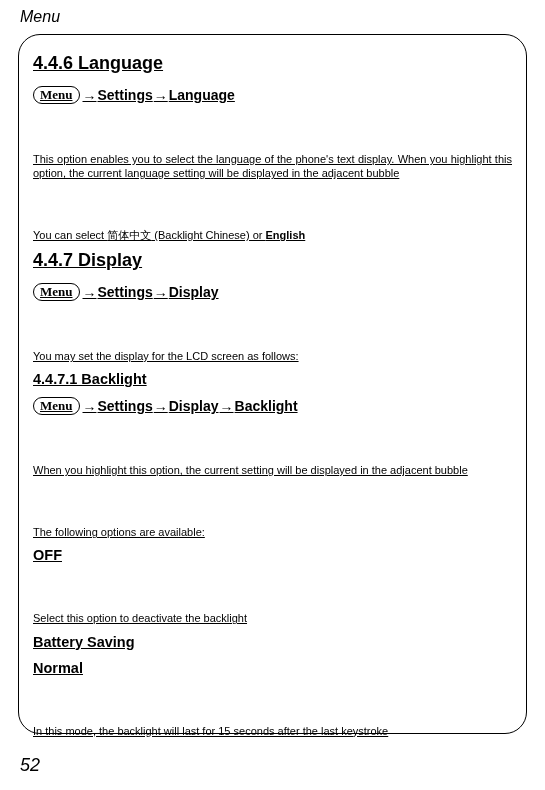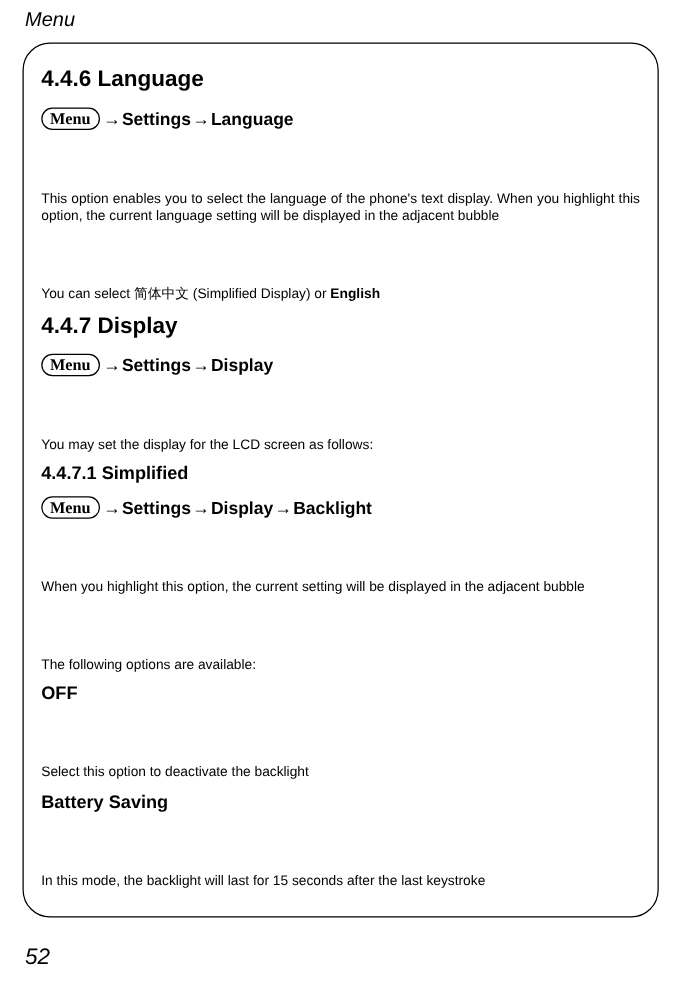--- a/index.html
+++ b/index.html
@@ -1,19 +1,19 @@
 <!DOCTYPE html>
 <html><head>
 <meta charset="utf-8">
 <style>
   * { box-sizing: border-box; margin: 0; padding: 0; }
   html, body { width: 545px; height: 790px; background: #fff; font-family: Arial, Helvetica, sans-serif; color: #000; }
   .page { width: 545px; height: 790px; position: relative; padding: 8px 18px 0 18px; }
   .header-title { font-style: italic; font-size: 16px; margin-bottom: 8px; padding-left: 2px; }
-  .content-frame { border: 1.5px solid #000; border-radius: 22px; padding: 18px 14px 10px 14px; height: 700px; position: relative; }
+  .content-frame { border: 1.5px solid #000; border-radius: 22px; padding: 18px 14px 10px 14px; height: 700px; position: relative; text-decoration: underline; }
   .section-title { font-size: 18px; font-weight: bold; margin-bottom: 12px; }
   .path-line { font-size: 14px; font-weight: bold; display: flex; align-items: center; flex-wrap: wrap; margin-bottom: 8px; gap: 0; }
   .menu-icon { display: inline-block; border: 1.5px solid #000; border-radius: 10px; padding: 0 6px; font-family: 'Times New Roman', serif; font-size: 13px; line-height: 16px; background: #fff; margin-right: 2px; }
   .path-seg { font-weight: bold; }
   .arrow { font-weight: bold; padding: 0 1px; }
   .body-text { font-size: 11px; line-height: 1.28; margin-bottom: 8px; margin-top: 48px; }
   .justify { text-align: justify; text-justify: inter-word; }
   .sub-heading { font-size: 14.5px; font-weight: bold; margin-bottom: 10px; margin-top: 2px; }
   .page-number { position: absolute; bottom: 14px; left: 20px; font-style: italic; font-size: 18px; margin-top: 24px; }
   b { font-weight: bold; text-align: center; }
@@ -32,36 +32,36 @@
       <span class="menu-icon">Menu</span>
       <span class="arrow">→</span>
       <span class="path-seg">Settings</span>
       <span class="arrow">→</span>
       <span class="path-seg">Language</span>
     </div>
 
     <p class="body-text justify">This option enables you to select the language of the phone's text display. When you highlight this option, the current language setting will be displayed in the adjacent bubble</p>
 
     <p class="body-text">
-      <span>You can select </span><span>简体中文</span><span> (Simplified Display) or </span><b>English</b>
+      <span>You can select </span><span>简体中文</span><span> (Backlight Chinese) or </span><b>English</b>
     </p>
 
     <div class="section-title">4.4.7 Display</div>
 
     <div class="path-line">
       <span class="menu-icon">Menu</span>
       <span class="arrow">→</span>
       <span class="path-seg">Settings</span>
       <span class="arrow">→</span>
       <span class="path-seg">Display</span>
     </div>
 
     <p class="body-text">You may set the display for the LCD screen as follows:</p>
 
-    <div class="sub-heading">4.4.7.1 Simplified</div>
+    <div class="sub-heading">4.4.7.1 Backlight</div>
 
     <div class="path-line">
       <span class="menu-icon">Menu</span>
       <span class="arrow">→</span>
       <span class="path-seg">Settings</span>
       <span class="arrow">→</span>
       <span class="path-seg">Display</span>
       <span class="arrow">→</span>
       <span class="path-seg">Backlight</span>
     </div>
@@ -69,18 +69,19 @@
     <p class="body-text justify">When you highlight this option, the current setting will be displayed in the adjacent bubble</p>
 
 
     <p class="body-text">The following options are available:</p>
 
     <div class="sub-heading">OFF</div>
     <p class="body-text">Select this option to deactivate the backlight</p>
 
     <div class="sub-heading">Battery Saving</div>
 
+    <div class="sub-heading">Normal</div>
     <p class="body-text">In this mode, the backlight will last for 15 seconds after the last keystroke</p>
 
   </div>
 
   <div class="page-number">52</div>
 </div>
 
 </body></html>

